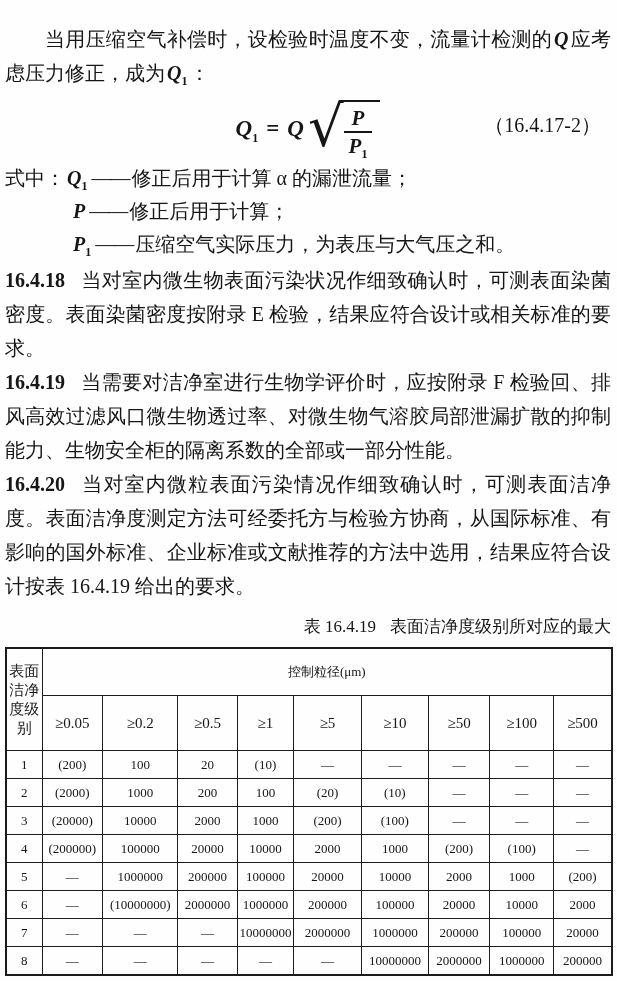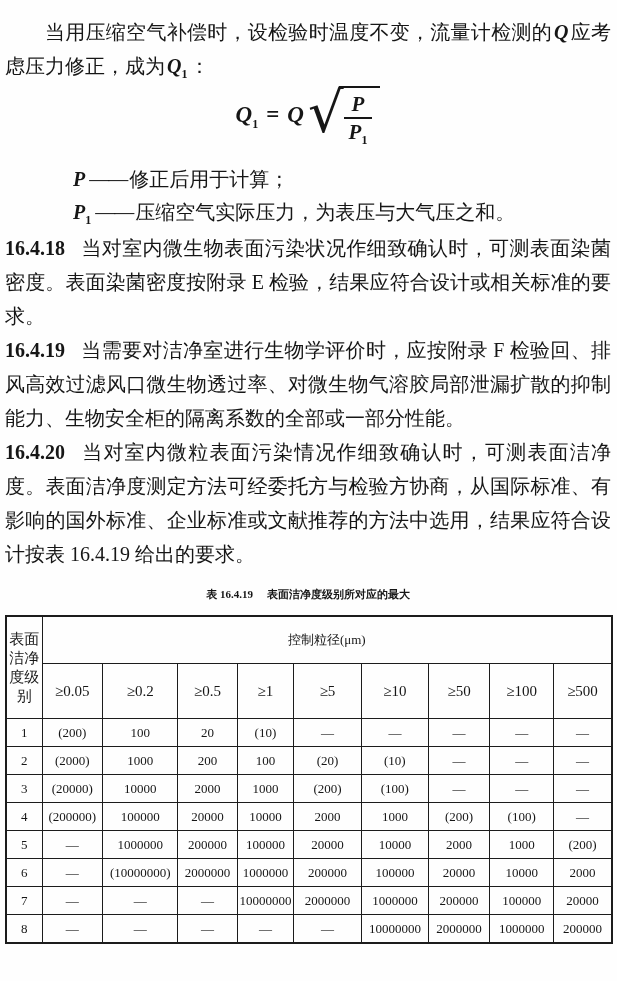--- a/index.html
+++ b/index.html
@@ -4,21 +4,21 @@
 <style>
   html,body { margin:0; padding:0; background:#e8e8e8; }
   .page {
     position:relative;
     width:617px; height:981px;
     margin:0 auto;
     background:#fefefe;
     color:#161616;
     font-family:"Liberation Serif","DejaVu Serif",serif;
     box-sizing:border-box;
-    padding:15px 6px 0 5px;
+    padding:22px 6px 0 5px;
     overflow:hidden;
   }
   
   .para {
     margin:0;
     font-size:20px;
     line-height:34px;
     text-align:justify;
   }
   .indent { text-indent:2em; }
@@ -33,23 +33,23 @@
     font-style:normal;
     font-weight:bold;
     vertical-align:sub;
     line-height:0;
   }
   
   .formula-row {
     position:relative;
     height:66px;
     display:flex;
-    align-items:flex-start;
+    align-items:flex-end;
     justify-content:center;
-    margin:2px 0 12px 0;
+    margin:2px 0 4px 0;
   }
   .formula {
     display:inline-flex;
     align-items:center;
     font-size:23px;
     font-weight:bold;
     font-style:italic;
   }
   .formula .eq-sign { font-style:normal; padding:0 8px; }
   .sqrt { display:inline-flex; align-items:flex-start; margin-left:4px; }
@@ -92,23 +92,23 @@
   .where-dash { letter-spacing:-1px; padding:0 2px; }
   
   .section { margin:0; }
   .secnum {
     font-weight:bold;
     font-family:"Liberation Serif","DejaVu Serif",serif;
     margin-right:16px;
   }
   
   .tbl-title {
-    text-align:center;
-    font-weight:bold;
-    font-size:11px;
+    text-align:right;
+    font-weight:normal;
+    font-size:17px;
     line-height:31px;
     margin-top:8px;
   }
   .tbl-title .gap { display:inline-block; width:14px; }
   
   table.ctable {
     border-collapse:collapse;
     table-layout:fixed;
     width:608px;
     margin-top:5px;
@@ -150,23 +150,25 @@
       <span class="sqrt">
         <span class="sqrt-glyph">√</span>
         <span class="radicand">
           <span class="frac">
             <span class="num">P</span>
             <span class="den"><span>P</span><span class="vsub">1</span></span>
           </span>
         </span>
       </span>
     </span>
+    <span class="eqnum">（16.4.17-2）</span>
   </div>
 
   <div class="where">
+    <div class="where-line"><span>式中：</span><span class="var"><span>Q</span><span class="vsub">1</span></span><span class="where-dash">——</span><span>修正后用于计算 α 的漏泄流量；</span></div>
     <div class="where-line cont"><span class="var"><span>P</span><span class="vsub"></span></span><span class="where-dash">——</span><span>修正后用于计算；</span></div>
     <div class="where-line cont"><span class="var"><span>P</span><span class="vsub">1</span></span><span class="where-dash">——</span><span>压缩空气实际压力，为表压与大气压之和。</span></div>
   </div>
 
   <p class="para section"><span class="secnum">16.4.18</span><span>当对室内微生物表面污染状况作细致确认时，可测表面染菌密度。表面染菌密度按附录 E 检验，结果应符合设计或相关标准的要求。</span></p>
   <p class="para section"><span class="secnum">16.4.19</span><span>当需要对洁净室进行生物学评价时，应按附录 F 检验回、排风高效过滤风口微生物透过率、对微生物气溶胶局部泄漏扩散的抑制能力、生物安全柜的隔离系数的全部或一部分性能。</span></p>
   <p class="para section"><span class="secnum">16.4.20</span><span>当对室内微粒表面污染情况作细致确认时，可测表面洁净度。表面洁净度测定方法可经委托方与检验方协商，从国际标准、有影响的国外标准、企业标准或文献推荐的方法中选用，结果应符合设计按表 16.4.19 给出的要求。</span></p>
 
   <div class="tbl-title">
     <div><span>表 16.4.19</span><span class="gap"></span><span>表面洁净度级别所对应的最大</span></div>

